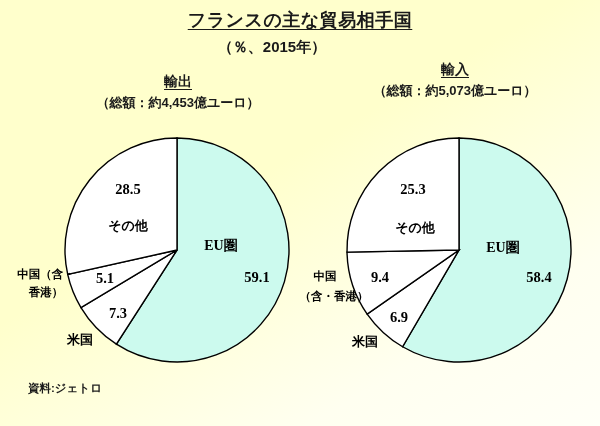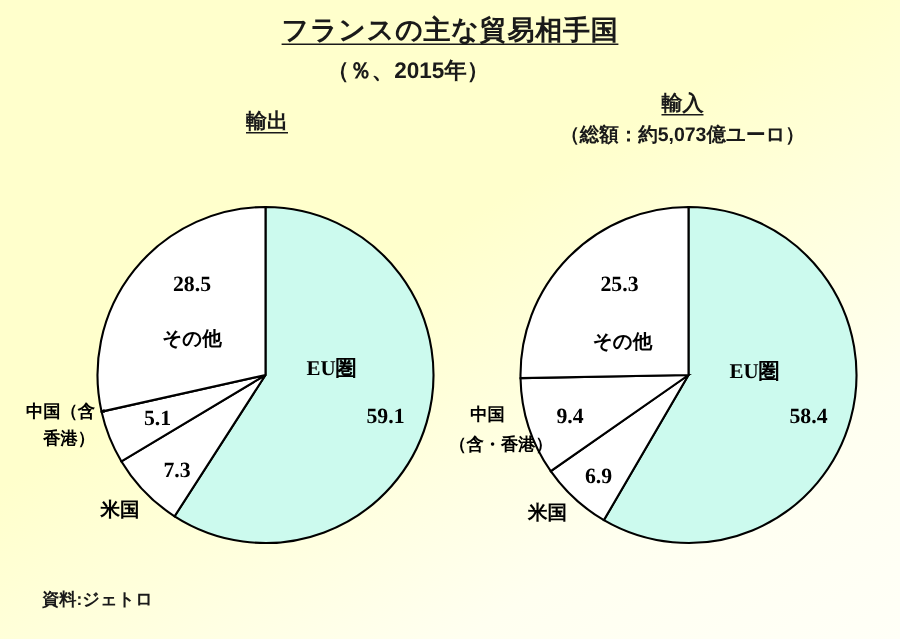--- a/index.html
+++ b/index.html
@@ -110,21 +110,21 @@
     font-family: "Liberation Serif", "DejaVu Serif", serif;
     font-size: 14px;
     font-weight: bold;
     fill: #000000;
   }
 
   
   .footer-left {
     position: absolute;
     left: 28px;
-    bottom: 19px;
+    bottom: 30px;
     font-size: 11.5px;
     font-weight: bold;
     color: #1a1a1a;
     white-space: nowrap;
   }
   .footer-right {
     position: absolute;
     right: 22px;
     bottom: 12px;
     font-size: 12px;
@@ -138,20 +138,21 @@
 
 <div id="page">
 
   <div class="title">
     <span class="ul">フランスの主な貿易相手国</span>
   </div>
   <div class="subtitle">（％、2015年）</div>
 
   <div class="panel-head" id="head-left">
     <span class="ph-title">輸出</span>
+    <span class="ph-sub">（総額：約4,453億ユーロ）</span>
   </div>
 
   <div class="panel-head" id="head-right">
     <span class="ph-title">輸入</span>
     <span class="ph-sub">（総額：約5,073億ユーロ）</span>
   </div>
 
   <div class="chart-wrap" id="chart-left">
     <svg width="300" height="250" viewBox="0 0 300 250">
       <g>

